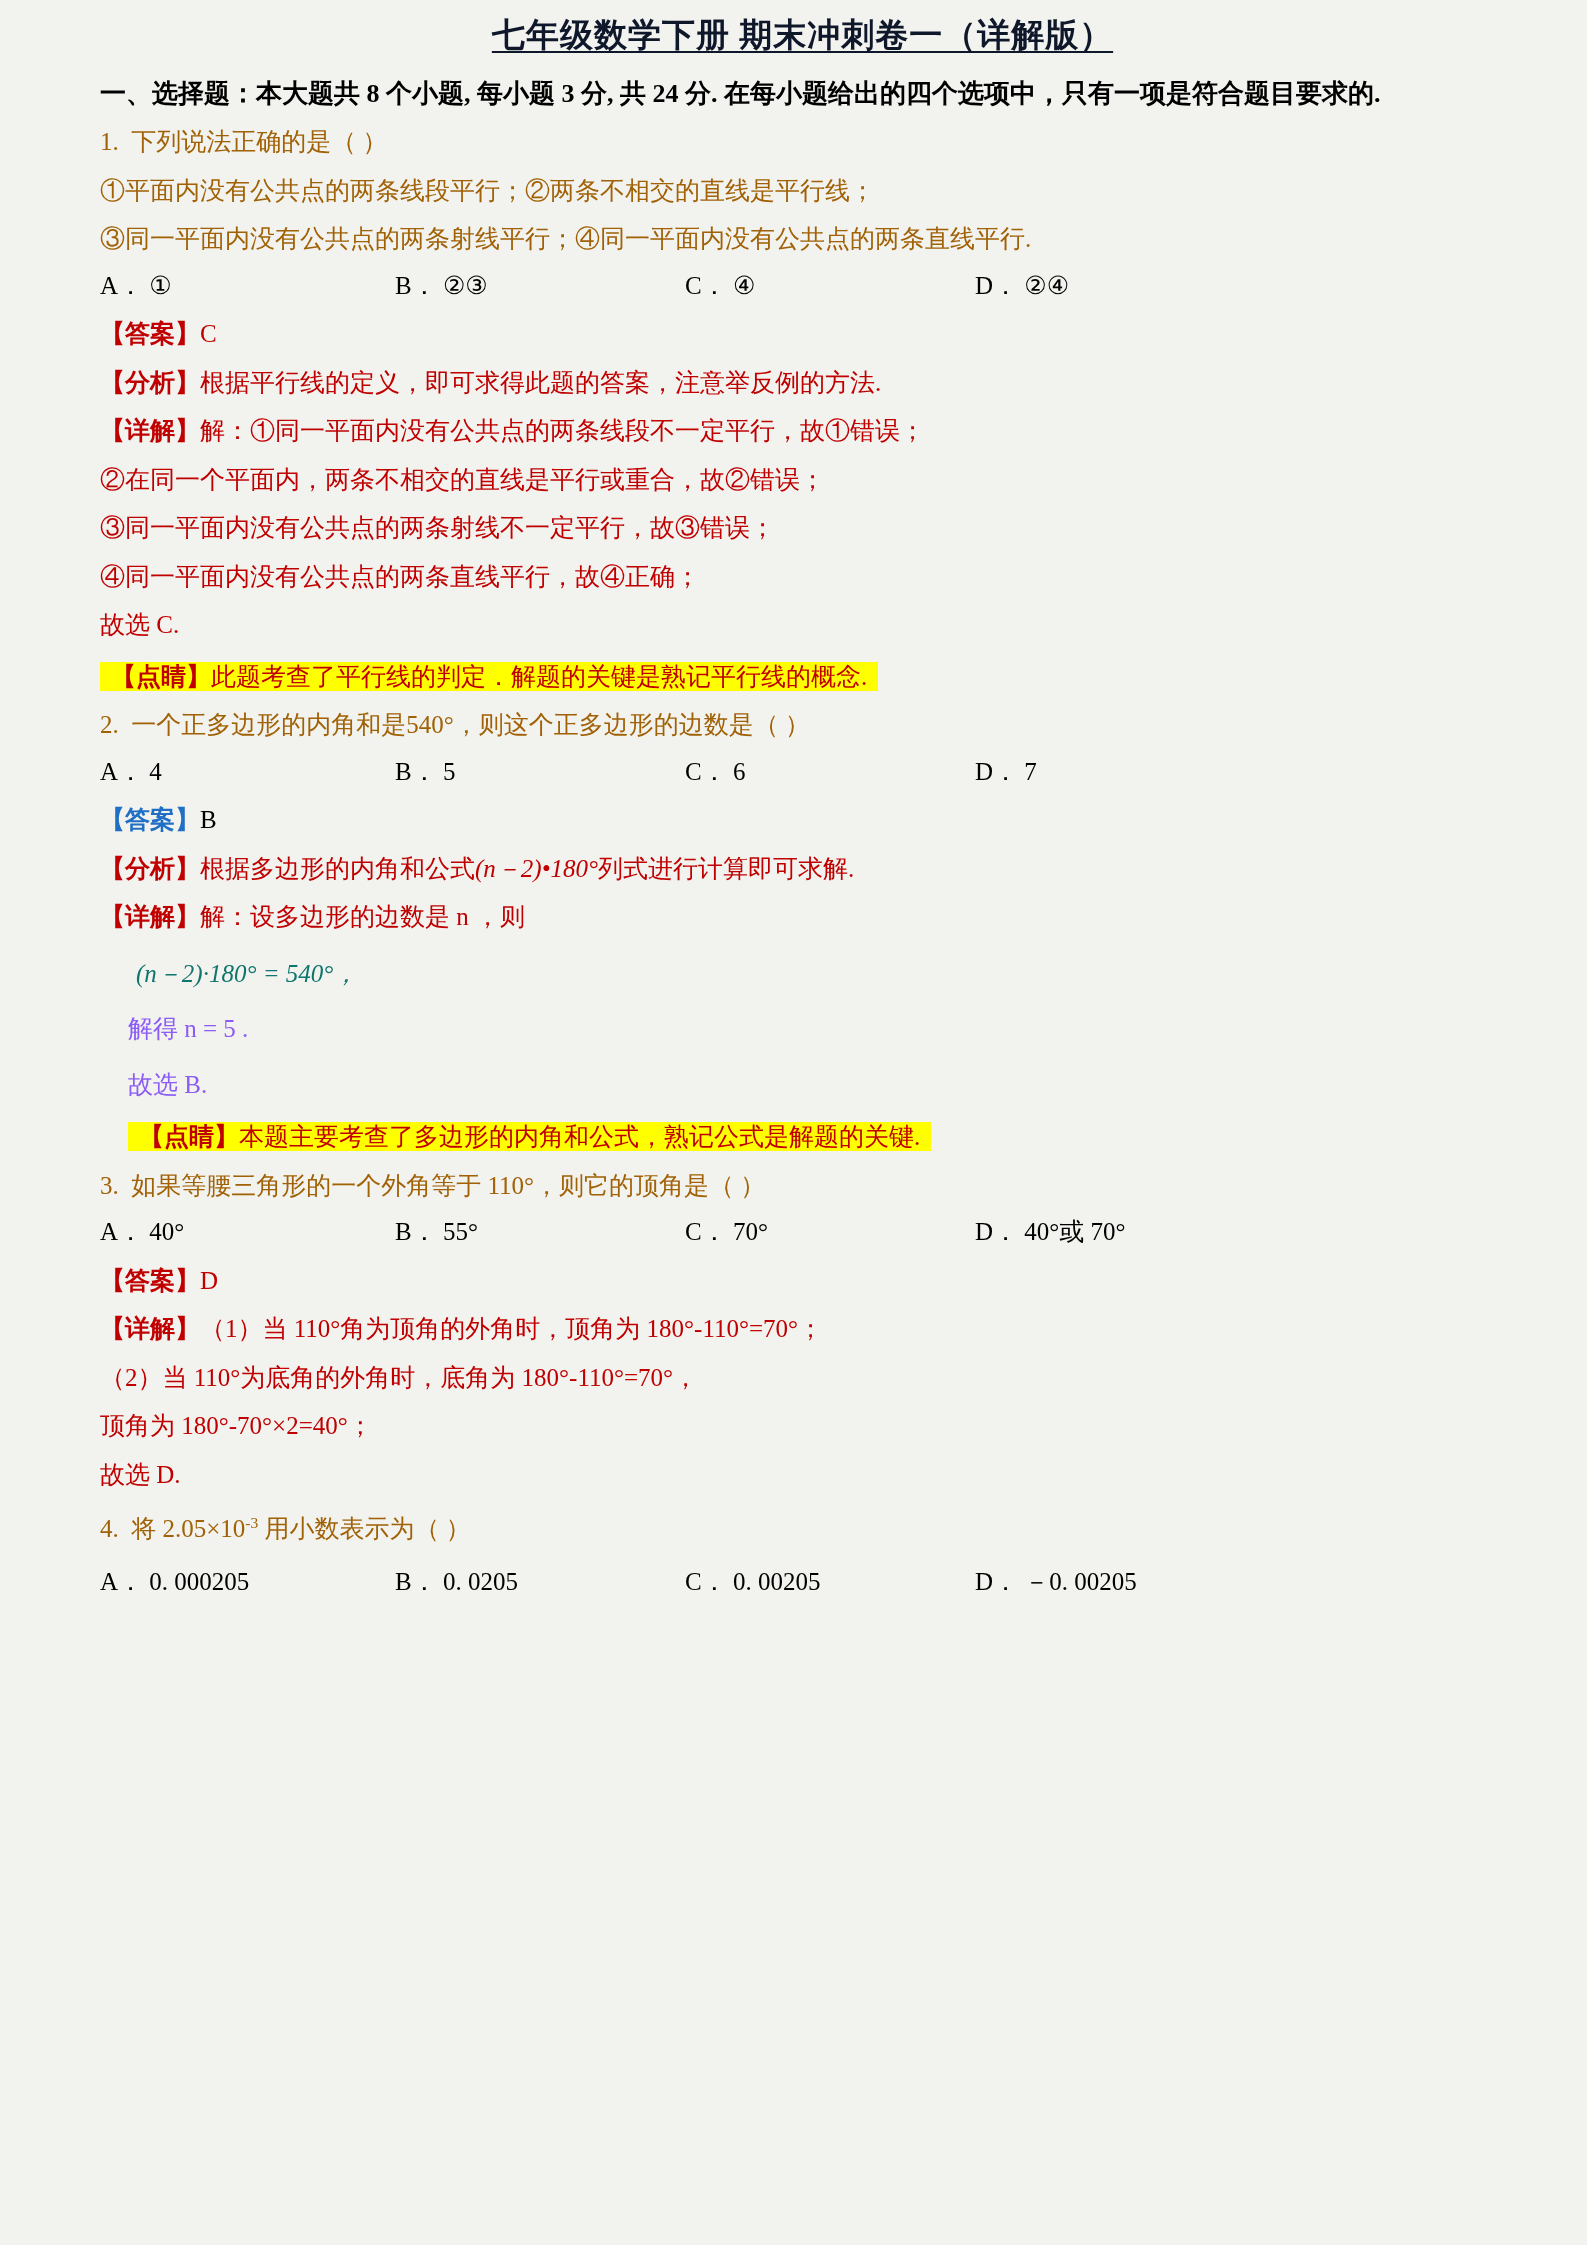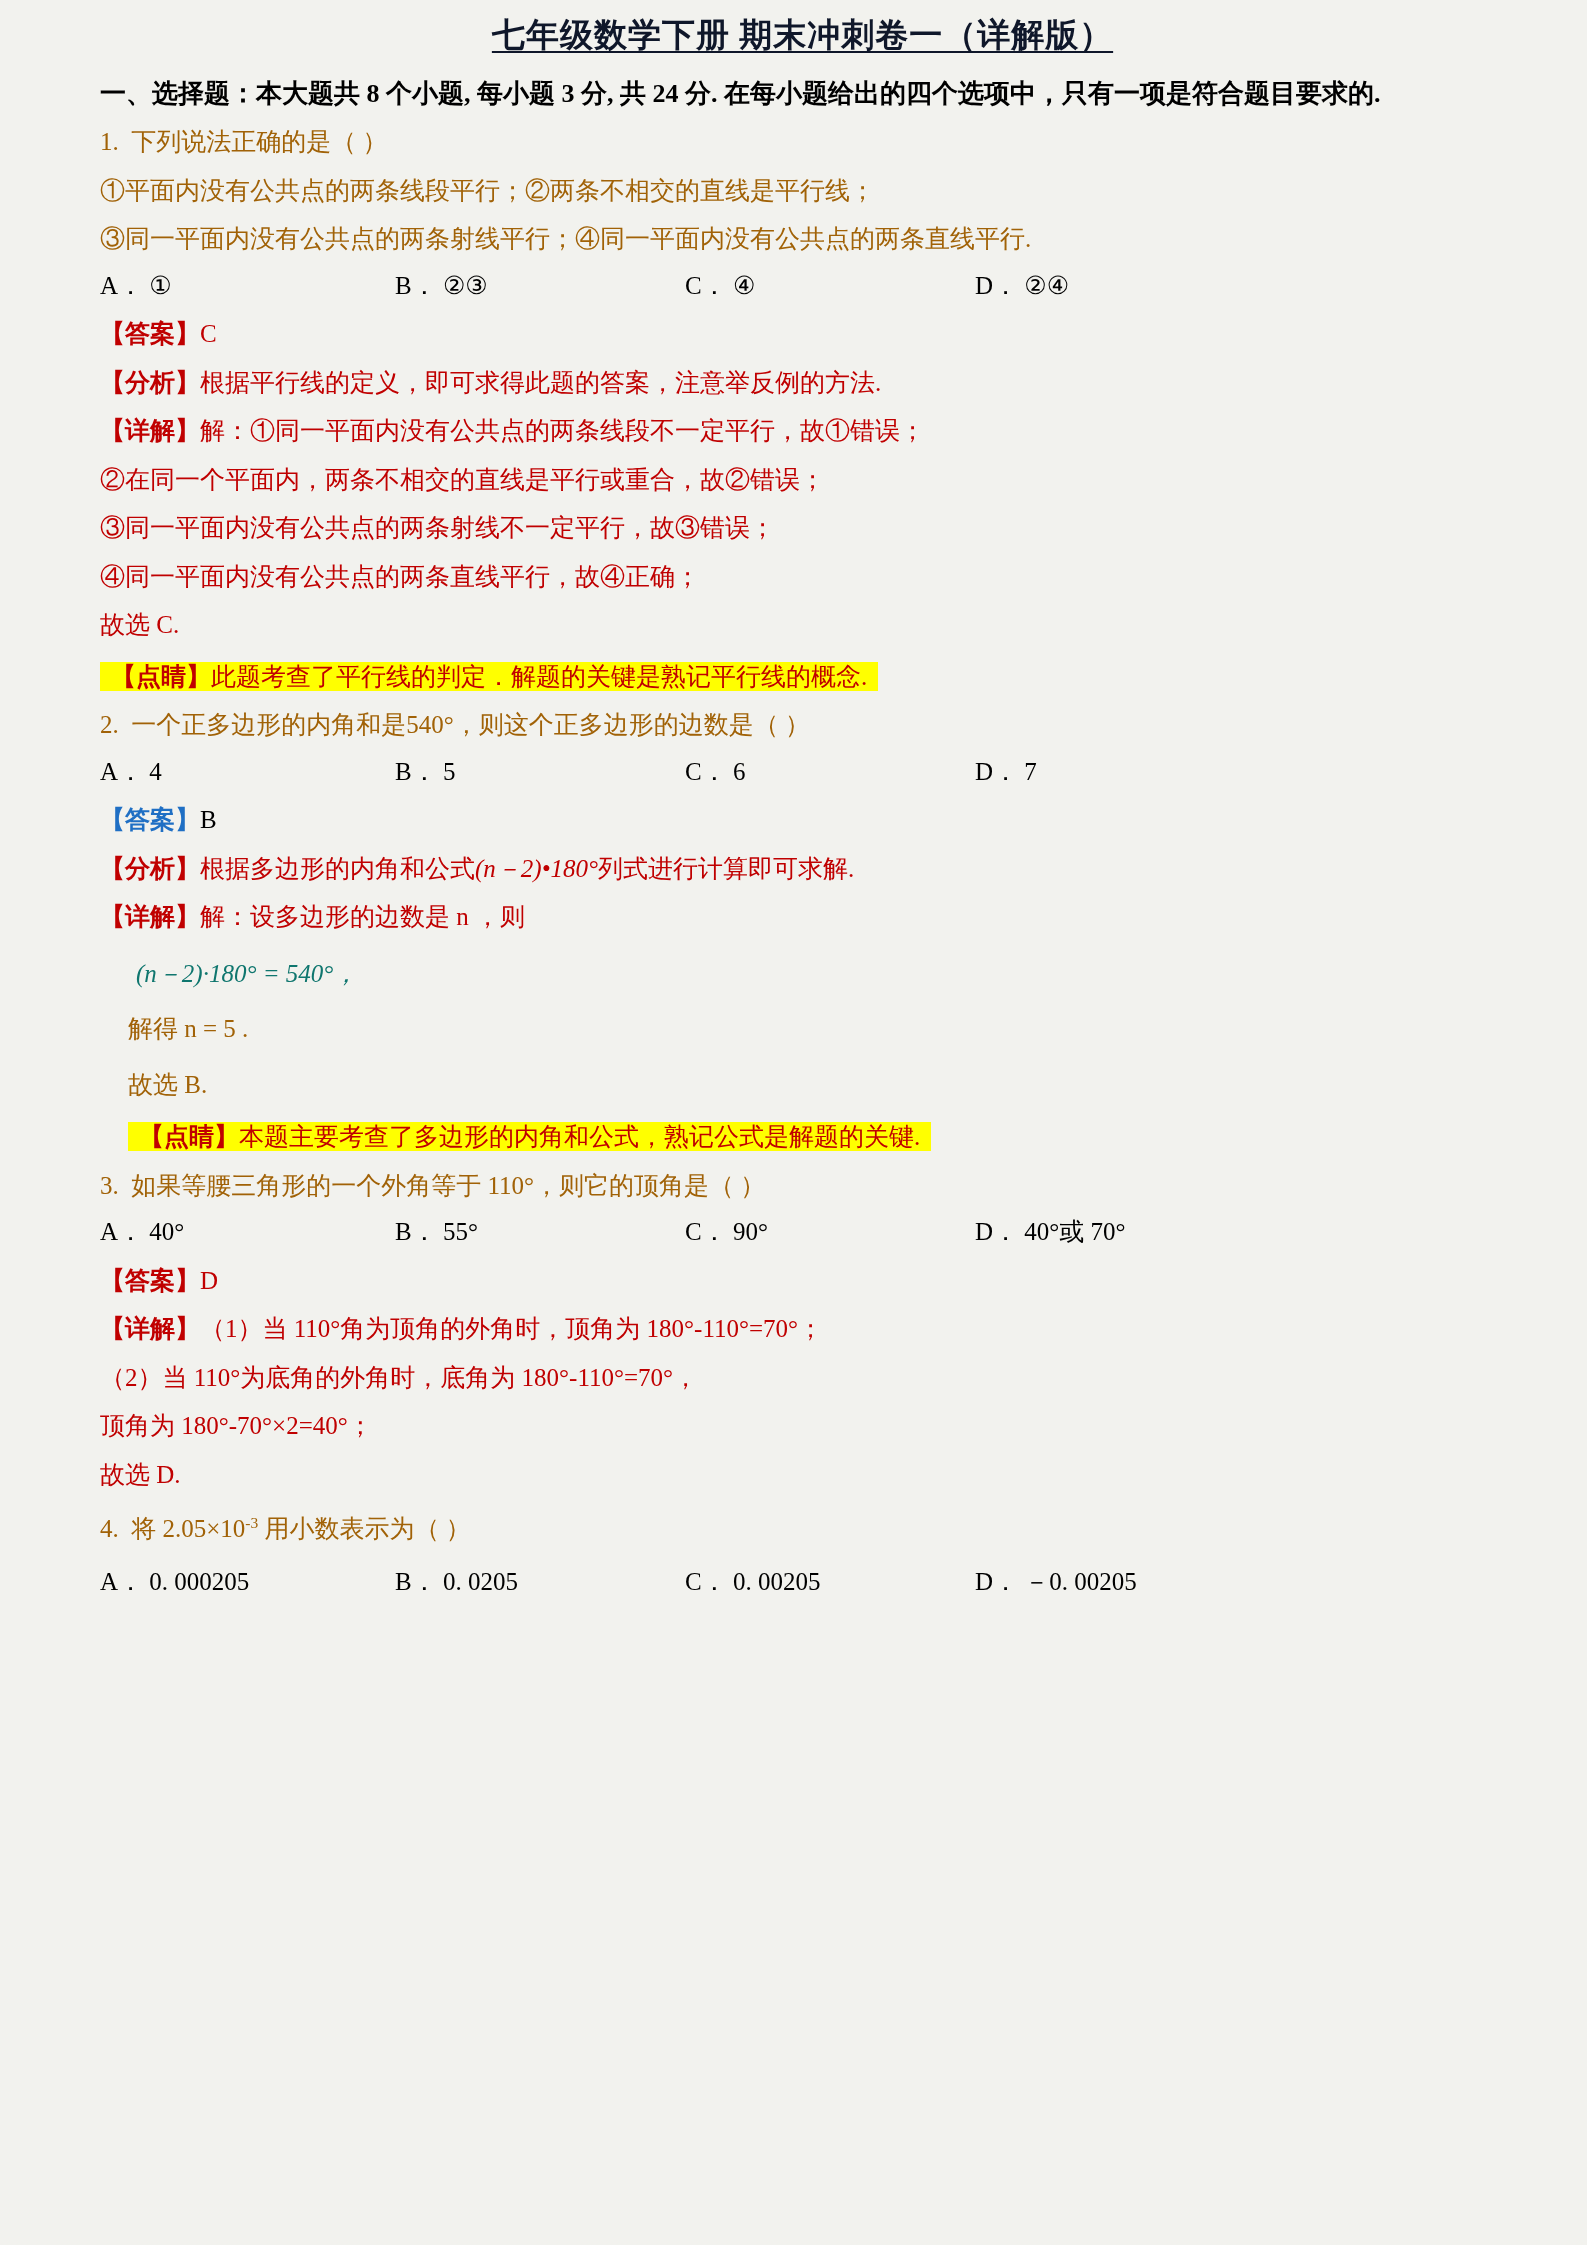--- a/index.html
+++ b/index.html
@@ -88,21 +88,21 @@
     font-family: "Liberation Serif", serif;
   }
   .formula-line {
     font-size: 25px;
     color: #0f766e;
     line-height: 1.9;
     margin: 10px 0 0 36px;
   }
   .formula-line2 {
     font-size: 25px;
-    color: #a16207;
+    color: #8b5cf6;
     line-height: 1.9;
     margin: 8px 0 0 28px;
   }
   .sup { vertical-align: super; font-size: 0.62em; }
   .indent-1 { padding-left: 28px; }
   .spacer-sm { height: 6px; }
 </style>
 </head>
 <body>
 
@@ -176,21 +176,21 @@
     <span class="hl"><span class="tag">【点睛】</span><span>本题主要考查了多边形的内角和公式，熟记公式是解题的关键.</span></span>
   </div>
 
   <div class="q">
     <span>3.</span>&nbsp;&nbsp;<span>如果等腰三角形的一个外角等于 110°，则它的顶角是（   ）</span>
   </div>
 
   <div class="opts">
     <span class="opt-a"><span>A．</span>&nbsp;<span>40°</span></span>
     <span class="opt-b"><span>B．</span>&nbsp;<span>55°</span></span>
-    <span class="opt-c"><span>C．</span>&nbsp;<span>90°</span></span>
+    <span class="opt-c"><span>C．</span>&nbsp;<span>70°</span></span>
     <span class="opt-d"><span>D．</span>&nbsp;<span>40°或 70°</span></span>
   </div>
 
   <div class="ans">
     <span class="tag">【答案】</span><span>D</span>
   </div>
   <div class="ans">
     <span class="tag">【详解】</span><span>（1）当 110°角为顶角的外角时，顶角为 180°-110°=70°；</span>
   </div>
   <div class="ans">（2）当 110°为底角的外角时，底角为 180°-110°=70°，</div>

